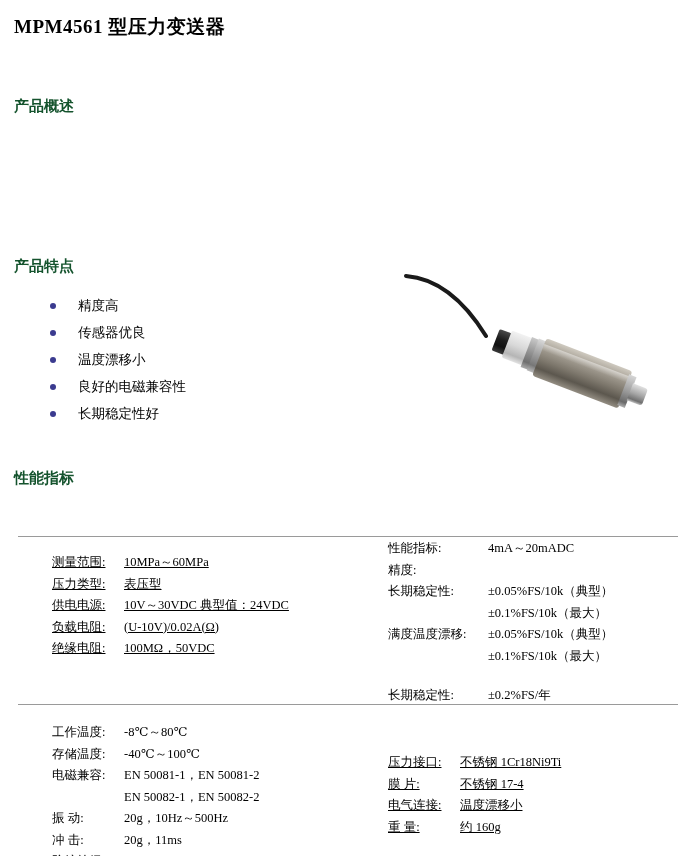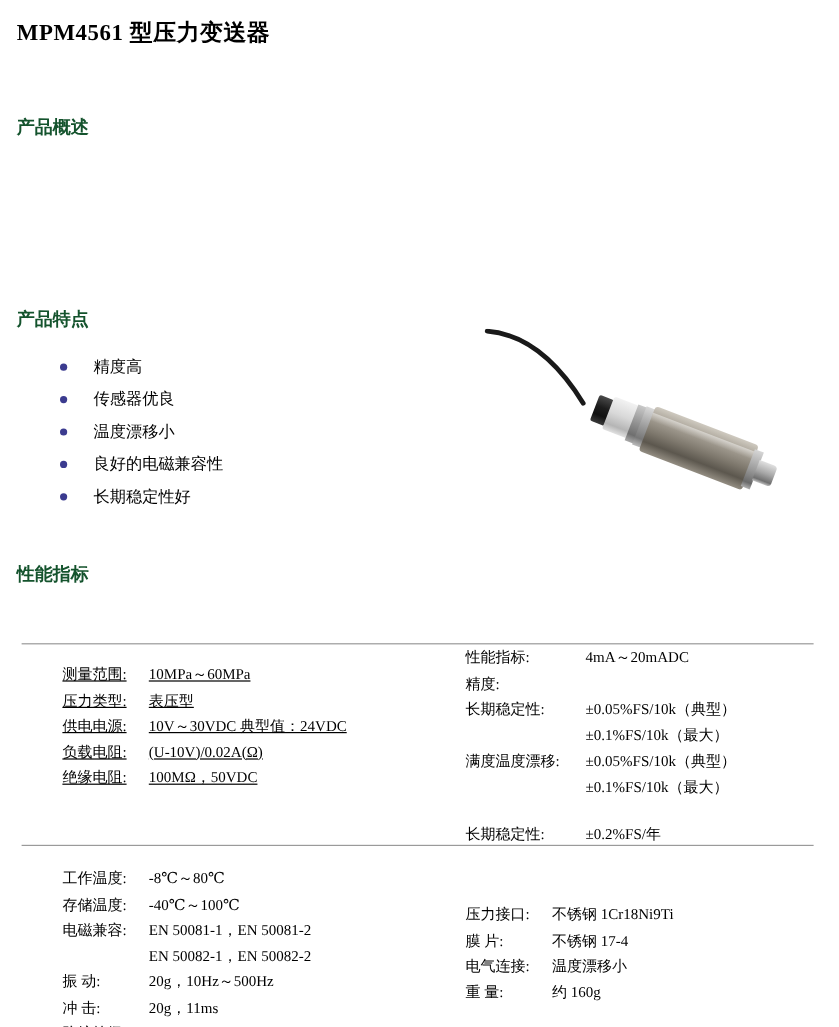--- a/index.html
+++ b/index.html
@@ -165,21 +165,21 @@
   .spec-block {
     position: absolute;
     font-family: "Liberation Serif", "DejaVu Serif", serif;
     font-size: 12.5px;
     line-height: 21.5px;
     white-space: nowrap;
   }
   .spec-left-1  { left: 52px;  top: 538px; text-decoration: underline; }
   .spec-right-1 { left: 388px; top: 524px; }
   .spec-left-2  { left: 52px;  top: 708px; }
-  .spec-right-2 { left: 388px; top: 738px; }
+  .spec-right-2 { left: 388px; top: 738px; text-decoration: underline; }
 
   .spec-row { display: flex; }
   .spec-label {
     display: inline-block;
     min-width: 72px;
   }
   .spec-label.wide { min-width: 100px; }
   .spec-value { display: inline-block; }
   .spec-indent { padding-left: 72px; }
   .spec-indent-wide { padding-left: 100px; }

